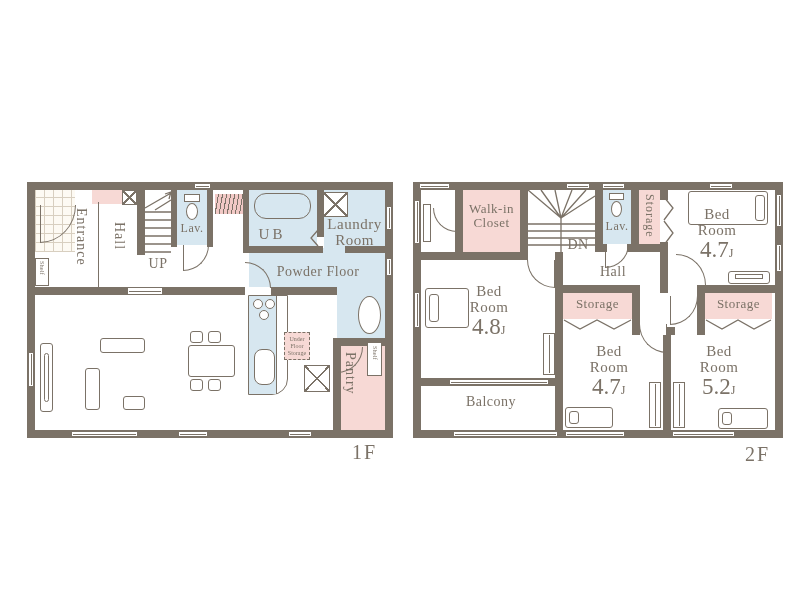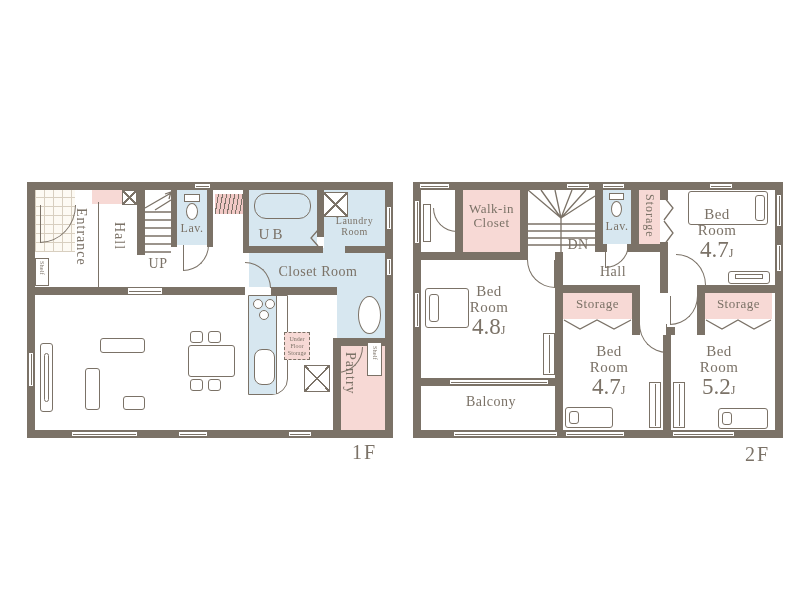--- a/index.html
+++ b/index.html
@@ -141,24 +141,24 @@
     <div class="leaf" style="left:156px;top:63px;width:1.3px;height:26px;"></div>
     <div class="door d-tr" style="left:218px;top:80px;width:26px;height:26px;"></div>
     <div class="door d-br" style="left:310px;top:165px;width:26px;height:26px;"></div>
     <div class="leaf" style="left:310px;top:165px;width:1.3px;height:26px;"></div>
 
     <div class="vlbl" style="left:46px;top:26px;font-size:14px;">Entrance</div>
     <div class="vlbl" style="left:84px;top:40px;font-size:14px;">Hall</div>
     <div class="lbl" style="left:114px;top:74px;width:34px;font-size:14px;">UP</div>
     <div class="lbl" style="left:148px;top:40px;width:34px;font-size:12px;">Lav.</div>
     <div class="lbl" style="left:222px;top:44px;width:46px;font-size:15px;letter-spacing:3px;">UB</div>
-    <div class="lbl" style="left:297px;top:34px;width:61px;font-size:10px;">
+    <div class="lbl" style="left:297px;top:34px;width:61px;font-size:15px;">
       <span>Laundry</span><br><span>Room</span>
     </div>
-    <div class="lbl" style="left:226px;top:82px;width:130px;font-size:14px;">Closet Room</div>
+    <div class="lbl" style="left:226px;top:82px;width:130px;font-size:14px;">Powder Floor</div>
     <div class="vlbl" style="left:315px;top:170px;font-size:14px;">Pantry</div>
   </div>
   <div class="floor-label" style="left:352px;top:441px;">1F</div>
 
   <div class="plan" id="plan2f" style="left:413px;top:182px;width:370px;height:268px;">
 
     <div class="pk" style="left:50px;top:8px;width:57px;height:62px;"></div>
     <div class="bl" style="left:190px;top:8px;width:28px;height:54px;"></div>
     <div class="pk" style="left:226px;top:8px;width:21px;height:62px;"></div>
     <div class="pk" style="left:150px;top:111px;width:69px;height:26px;"></div>

